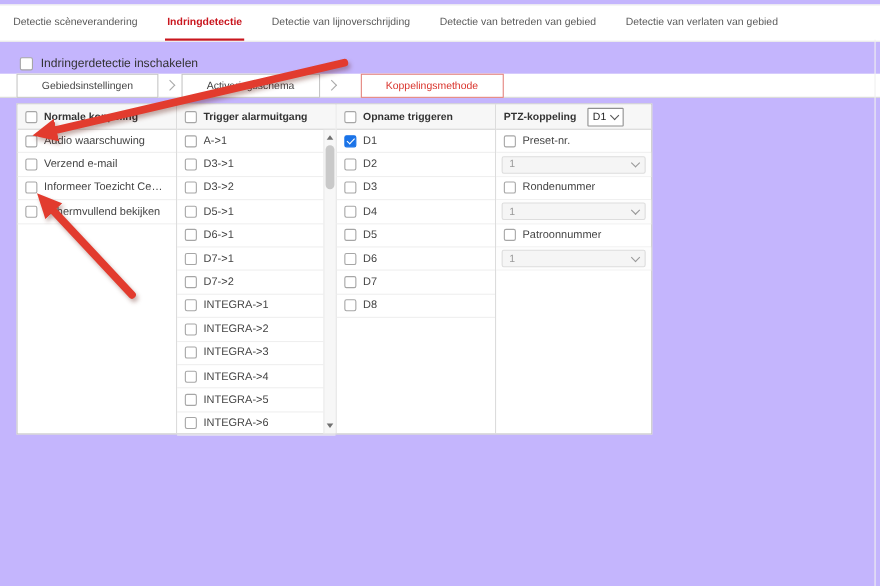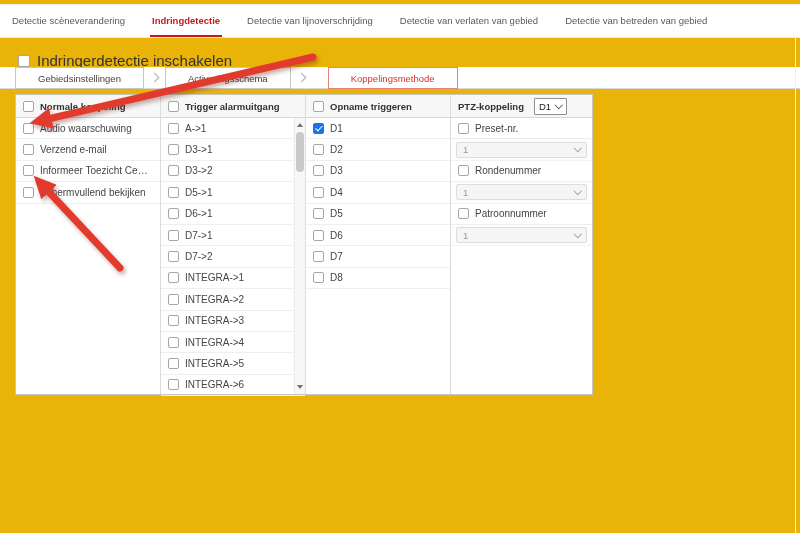--- a/index.html
+++ b/index.html
@@ -1,40 +1,40 @@
 <!DOCTYPE html>
 <html><head>
 <meta charset="utf-8">
 <style>
   html,body{margin:0;padding:0;background:#fff;}
   body{
     width:800px;height:533px;position:relative;overflow:hidden;
     font-family:"Liberation Sans","DejaVu Sans",sans-serif;
     color:#444;-webkit-font-smoothing:antialiased;
   }
-  .page{position:absolute;inset:0;background:#eab308;}
+  .page{position:absolute;inset:0;background:#c4b5fd;}
 
   
   .tab-bar{
     position:absolute;top:4px;left:0;right:0;height:34px;
     border-top:1px solid #ececec;border-bottom:1px solid #e9e9e9;
     display:flex;align-items:stretch;gap:23px;padding-left:10px;box-sizing:border-box;
     background:#fff;
   }
   .tab{
     display:flex;align-items:center;font-size:9.5px;color:#595959;
     border-bottom:2px solid transparent;box-sizing:border-box;padding:0 2px;cursor:pointer;
     white-space:nowrap;
   }
   .tab.active{color:#c9161e;font-weight:bold;border-bottom-color:#c9161e;}
 
   
   .enable-row{
     position:absolute;top:52px;left:18px;display:flex;align-items:center;gap:7px;
-    font-size:15px;color:#333;cursor:pointer;
+    font-size:11px;color:#333;cursor:pointer;
   }
 
   
   .cb{
     width:11px;height:11px;box-sizing:border-box;border:1px solid #a6a6a6;border-radius:2px;
     background:#fff;flex:0 0 auto;position:relative;
   }
   .cb.big{width:12px;height:12px;}
   .cb.checked{background:#1a73e8;border-color:#1a73e8;}
   .cb.checked::after{
@@ -134,22 +134,22 @@
 </style>
 </head>
 <body>
 
 <div class="page">
 
   <div class="tab-bar">
       <div class="tab">Detectie scèneverandering</div>
       <div class="tab active">Indringdetectie</div>
       <div class="tab">Detectie van lijnoverschrijding</div>
+      <div class="tab">Detectie van betreden van gebied</div>
       <div class="tab">Detectie van verlaten van gebied</div>
-      <div class="tab">Detectie van betreden van gebied</div>
     </div>
 
   <label class="enable-row">
     <span class="cb big"></span>
     <span>Indringerdetectie inschakelen</span>
   </label>
 
   <div class="step-bar">
       <div class="step">Gebiedsinstellingen</div>
       <div class="step-sep"></div>

